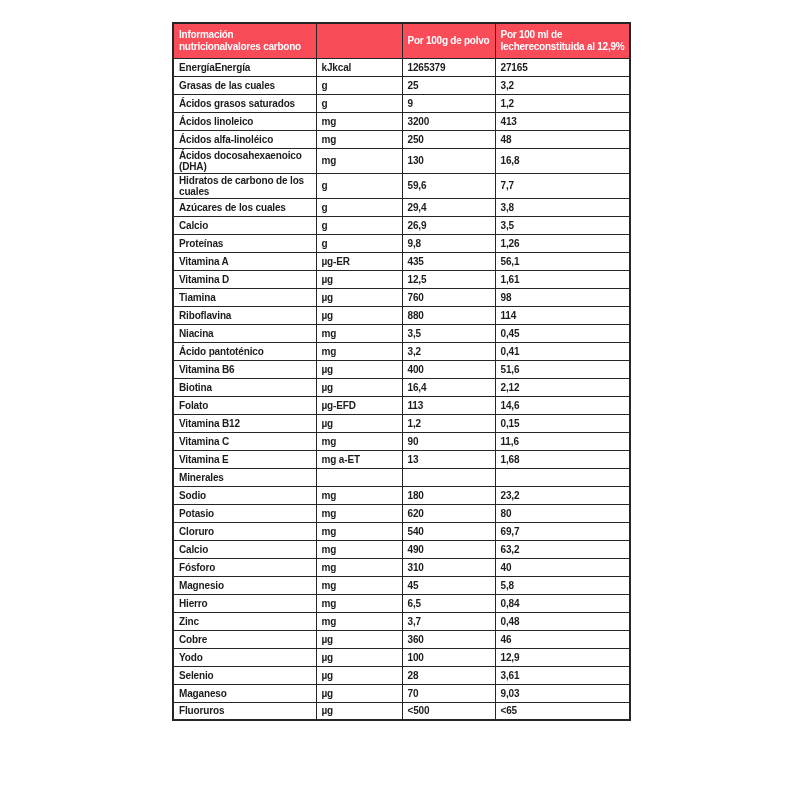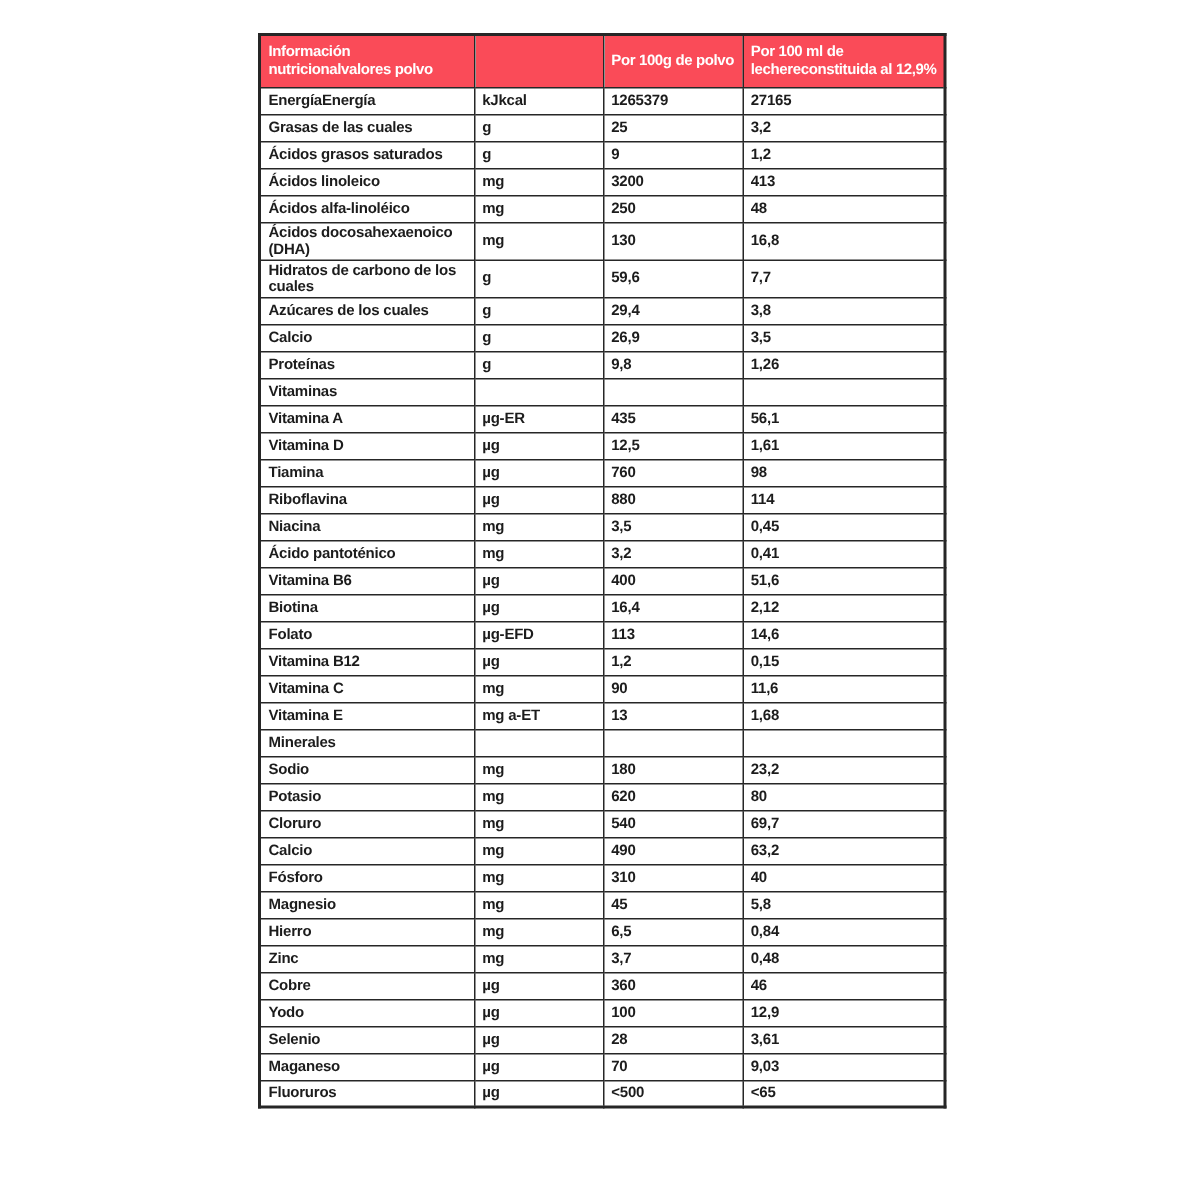--- a/index.html
+++ b/index.html
@@ -58,21 +58,21 @@
   <div class="table-wrap">
     <table class="nutrition">
       <colgroup>
         <col class="c-label">
         <col class="c-unit">
         <col class="c-per100g">
         <col class="c-per100ml">
       </colgroup>
       <thead>
         <tr>
-          <th>Información nutricionalvalores polvo</th>
+          <th>Información nutricionalvalores carbono</th>
           <th></th>
           <th>Por 100g de polvo</th>
           <th>Por 100 ml de lechereconstituida al 12,9%</th>
         </tr>
       </thead>
       <tbody>
           <tr>
             <td>EnergíaEnergía</td>
             <td>kJkcal</td>
             <td>1265379</td>
@@ -126,26 +126,20 @@
             <td>26,9</td>
             <td>3,5</td>
           </tr>
           <tr>
             <td>Proteínas</td>
             <td>g</td>
             <td>9,8</td>
             <td>1,26</td>
           </tr>
           <tr>
-            <td>Vitaminas</td>
-            <td></td>
-            <td></td>
-            <td></td>
-          </tr>
-          <tr>
             <td>Vitamina A</td>
             <td>µg-ER</td>
             <td>435</td>
             <td>56,1</td>
           </tr>
           <tr>
             <td>Vitamina D</td>
             <td>µg</td>
             <td>12,5</td>
             <td>1,61</td>

